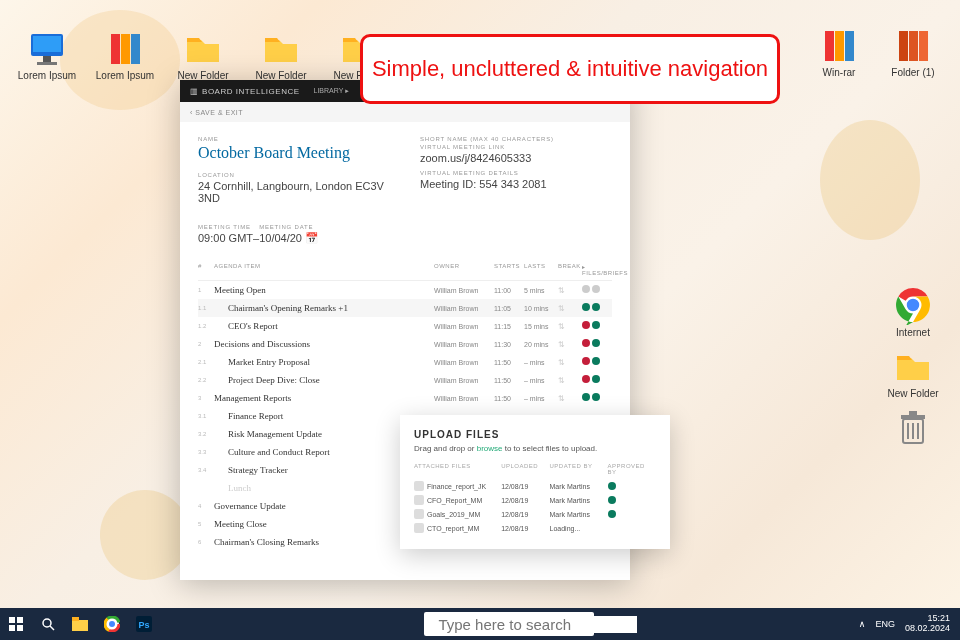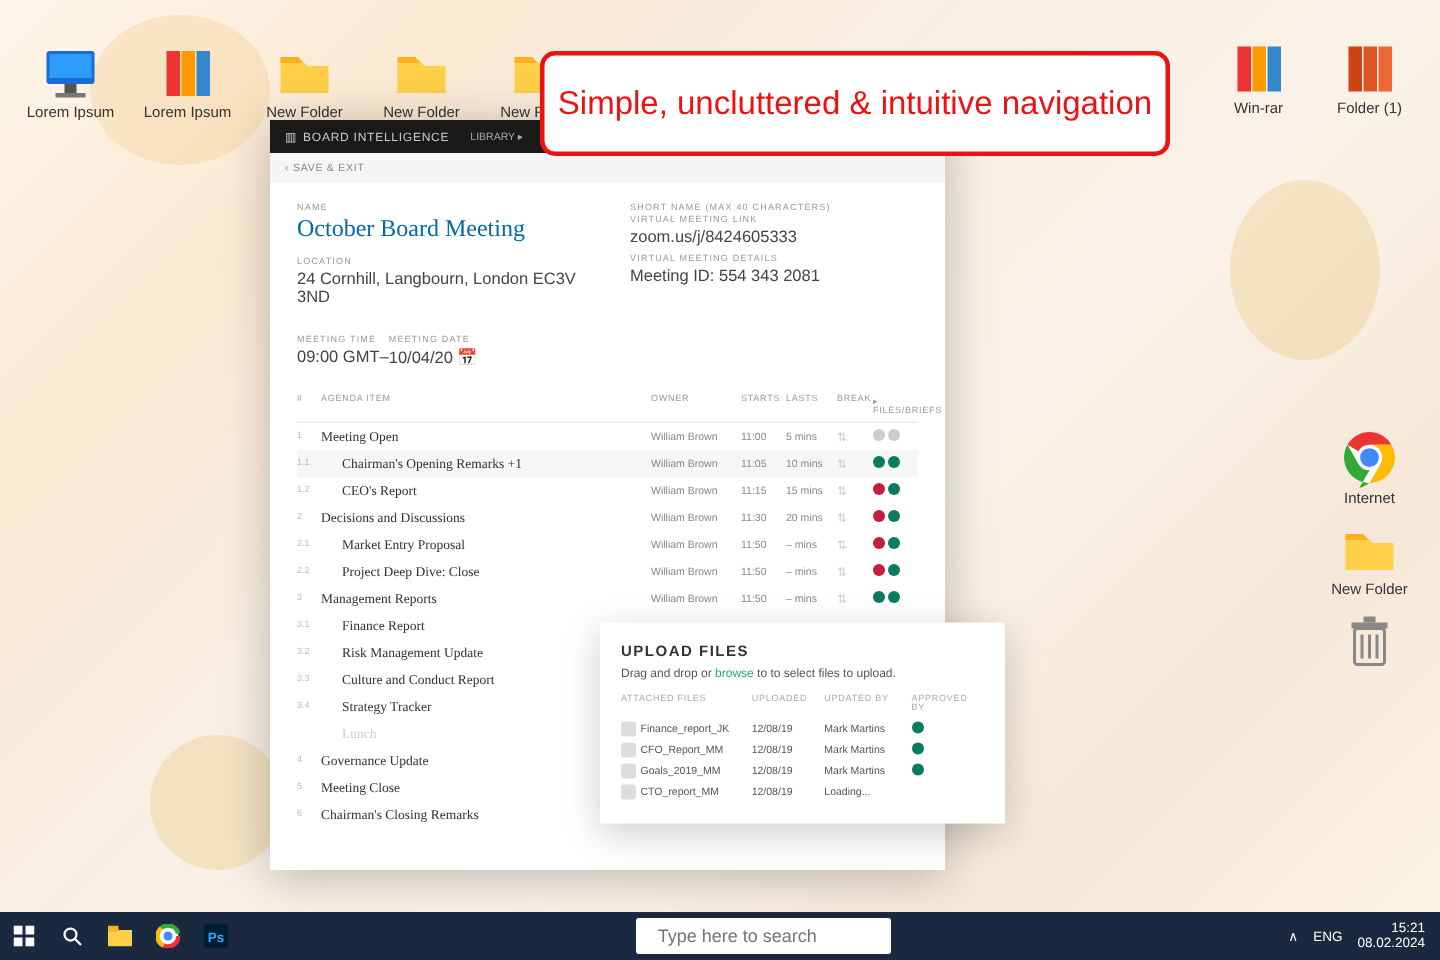--- a/index.html
+++ b/index.html
@@ -41,21 +41,21 @@
 .upload .hint{font-size:8px;color:#555;margin-bottom:10px}
 .upload .hint a{color:#2a7}
 .uhdr{display:flex;font-size:6px;color:#aaa;letter-spacing:.5px;margin-bottom:4px}
 .uc1{width:90px}.uc2{width:50px}.uc3{width:60px}.uc4{width:50px}
 .urow{display:flex;font-size:7px;color:#555;padding:2px 0;align-items:center}
 .urow .uc1{display:flex;align-items:center;gap:3px}
 .fic{width:10px;height:10px;background:#ddd;border-radius:2px}
 .taskbar{position:absolute;bottom:0;left:0;right:0;height:32px;background:#1a2940;display:flex;align-items:center;color:#fff}
 .taskbar .tb{width:32px;height:32px;display:flex;align-items:center;justify-content:center;cursor:pointer}
 .search{margin-left:auto;margin-right:auto;background:#fff;height:24px;width:170px;display:flex;align-items:center;padding:0 8px;gap:6px;border-radius:2px}
-.search input{border:none;outline:none;font-size:12px;flex:1;color:#555}
+.search input{border:none;outline:none;font-size:15px;flex:1;color:#555}
 .tray{display:flex;align-items:center;gap:10px;padding-right:10px;font-size:9px}
 .tray .tt{text-align:right;font-size:9px;line-height:1.1}
 svg{display:block}
 </style>
 </head>
 <body>
 
 <div class="desktop">
   <div class="splat" style="left:60px;top:10px;width:120px;height:100px;background:#f0c070"></div>
   <div class="splat" style="right:40px;top:120px;width:100px;height:120px;background:#e8b858"></div>

